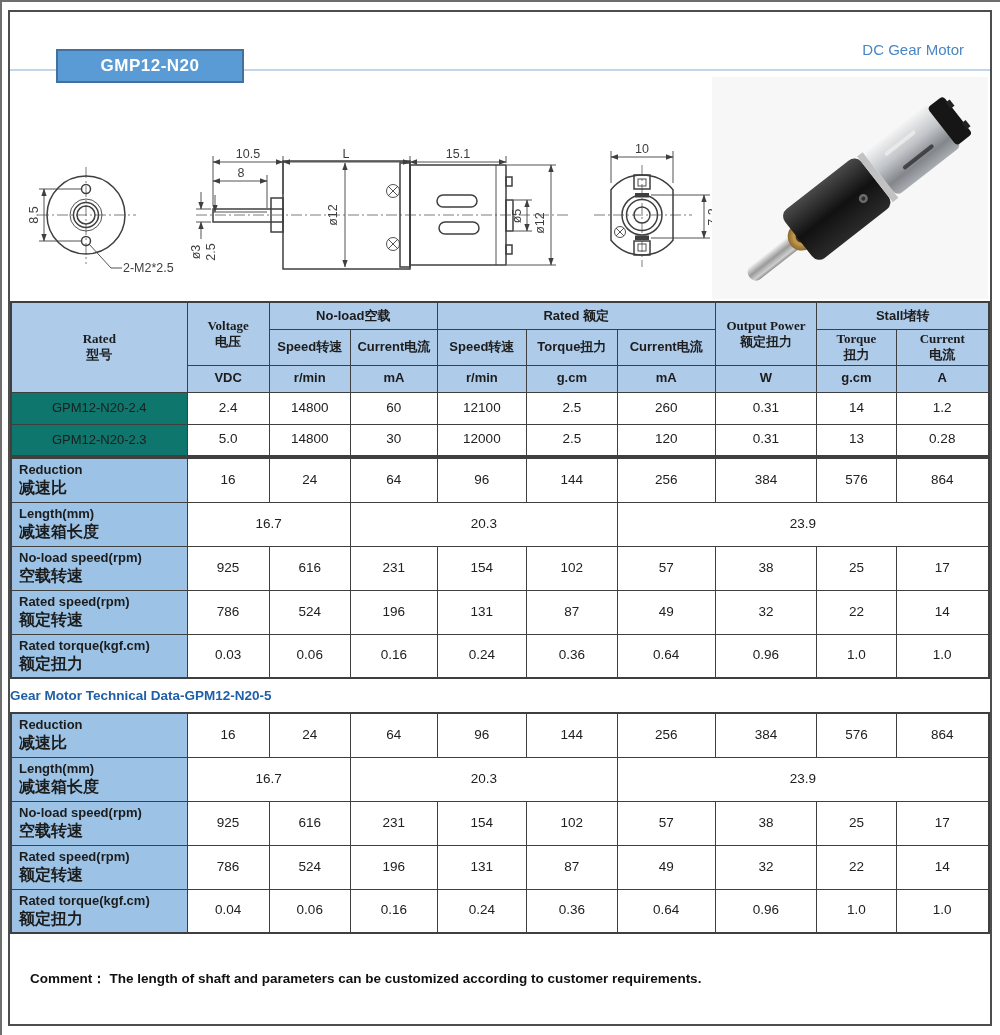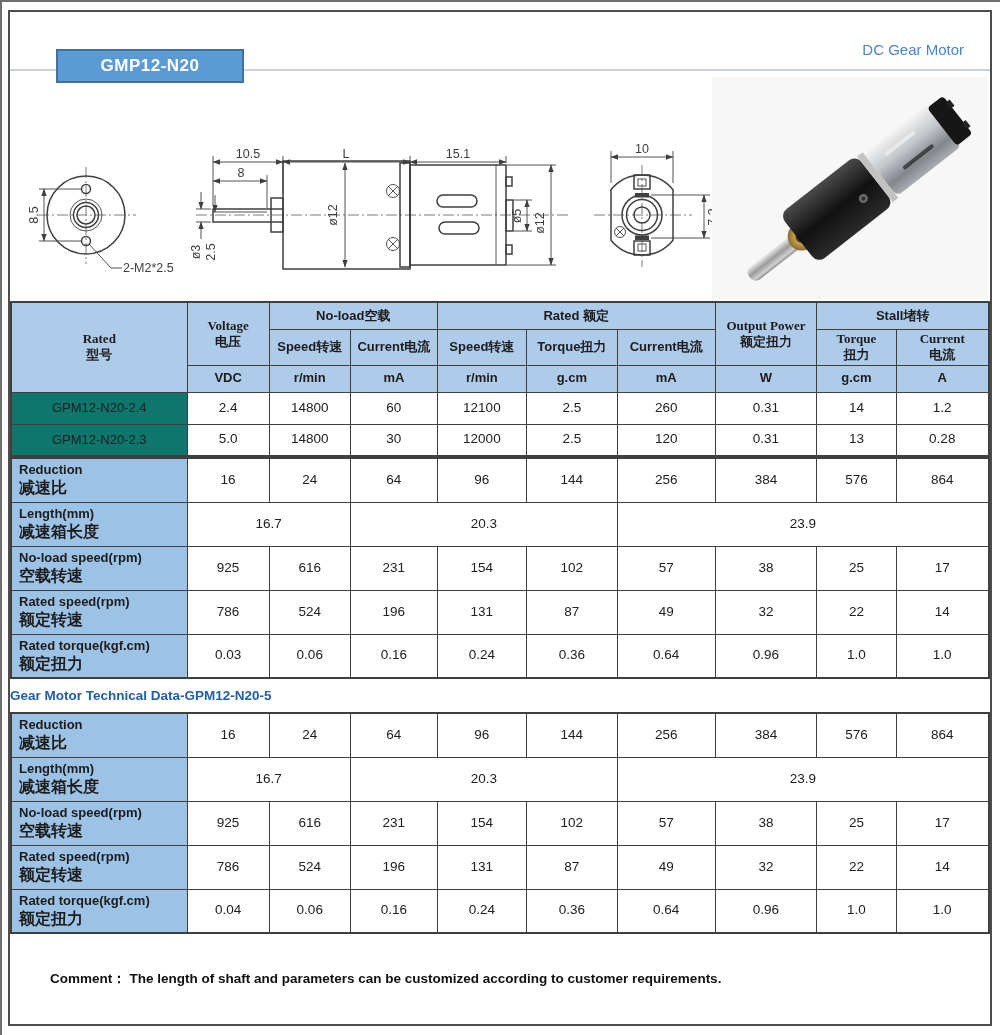--- a/index.html
+++ b/index.html
@@ -37,21 +37,21 @@
   .spec tr.h1 { height:27px; } .spec tr.h2 { height:36px; } .spec tr.hu { height:27px;border-radius:9px; }
   .spec tr.dr { height:32px; }
   .blk { display:block;font-family:Liberation Serif, serif; }
   td.val { font-weight:normal; font-size:13.5px; color:#212121; background:#fff; }
   .spec td.model-c { background:#0f766e; font-weight:normal; }
   .gear tr { height:44px;padding-left:37px; }
   .gear td.lbl { background:#9cc3e6; text-align:left; padding:3px 7px; font-weight:bold; }
   .gear .en { display:block; font-size:13px; }
   .gear .cn { display:block; font-size:16px; }
   
-  .comment { flex:1; display:flex; align-items:center; padding-left:40px;
+  .comment { flex:1; display:flex; align-items:center; padding-left:20px;
              font-weight:bold; font-size:13.5px; color:#101010; }
 </style>
 </head>
 <body>
 
 <div class="page">
   <div class="sheet">
 
     <div class="hdr">
       <div class="title-box">

